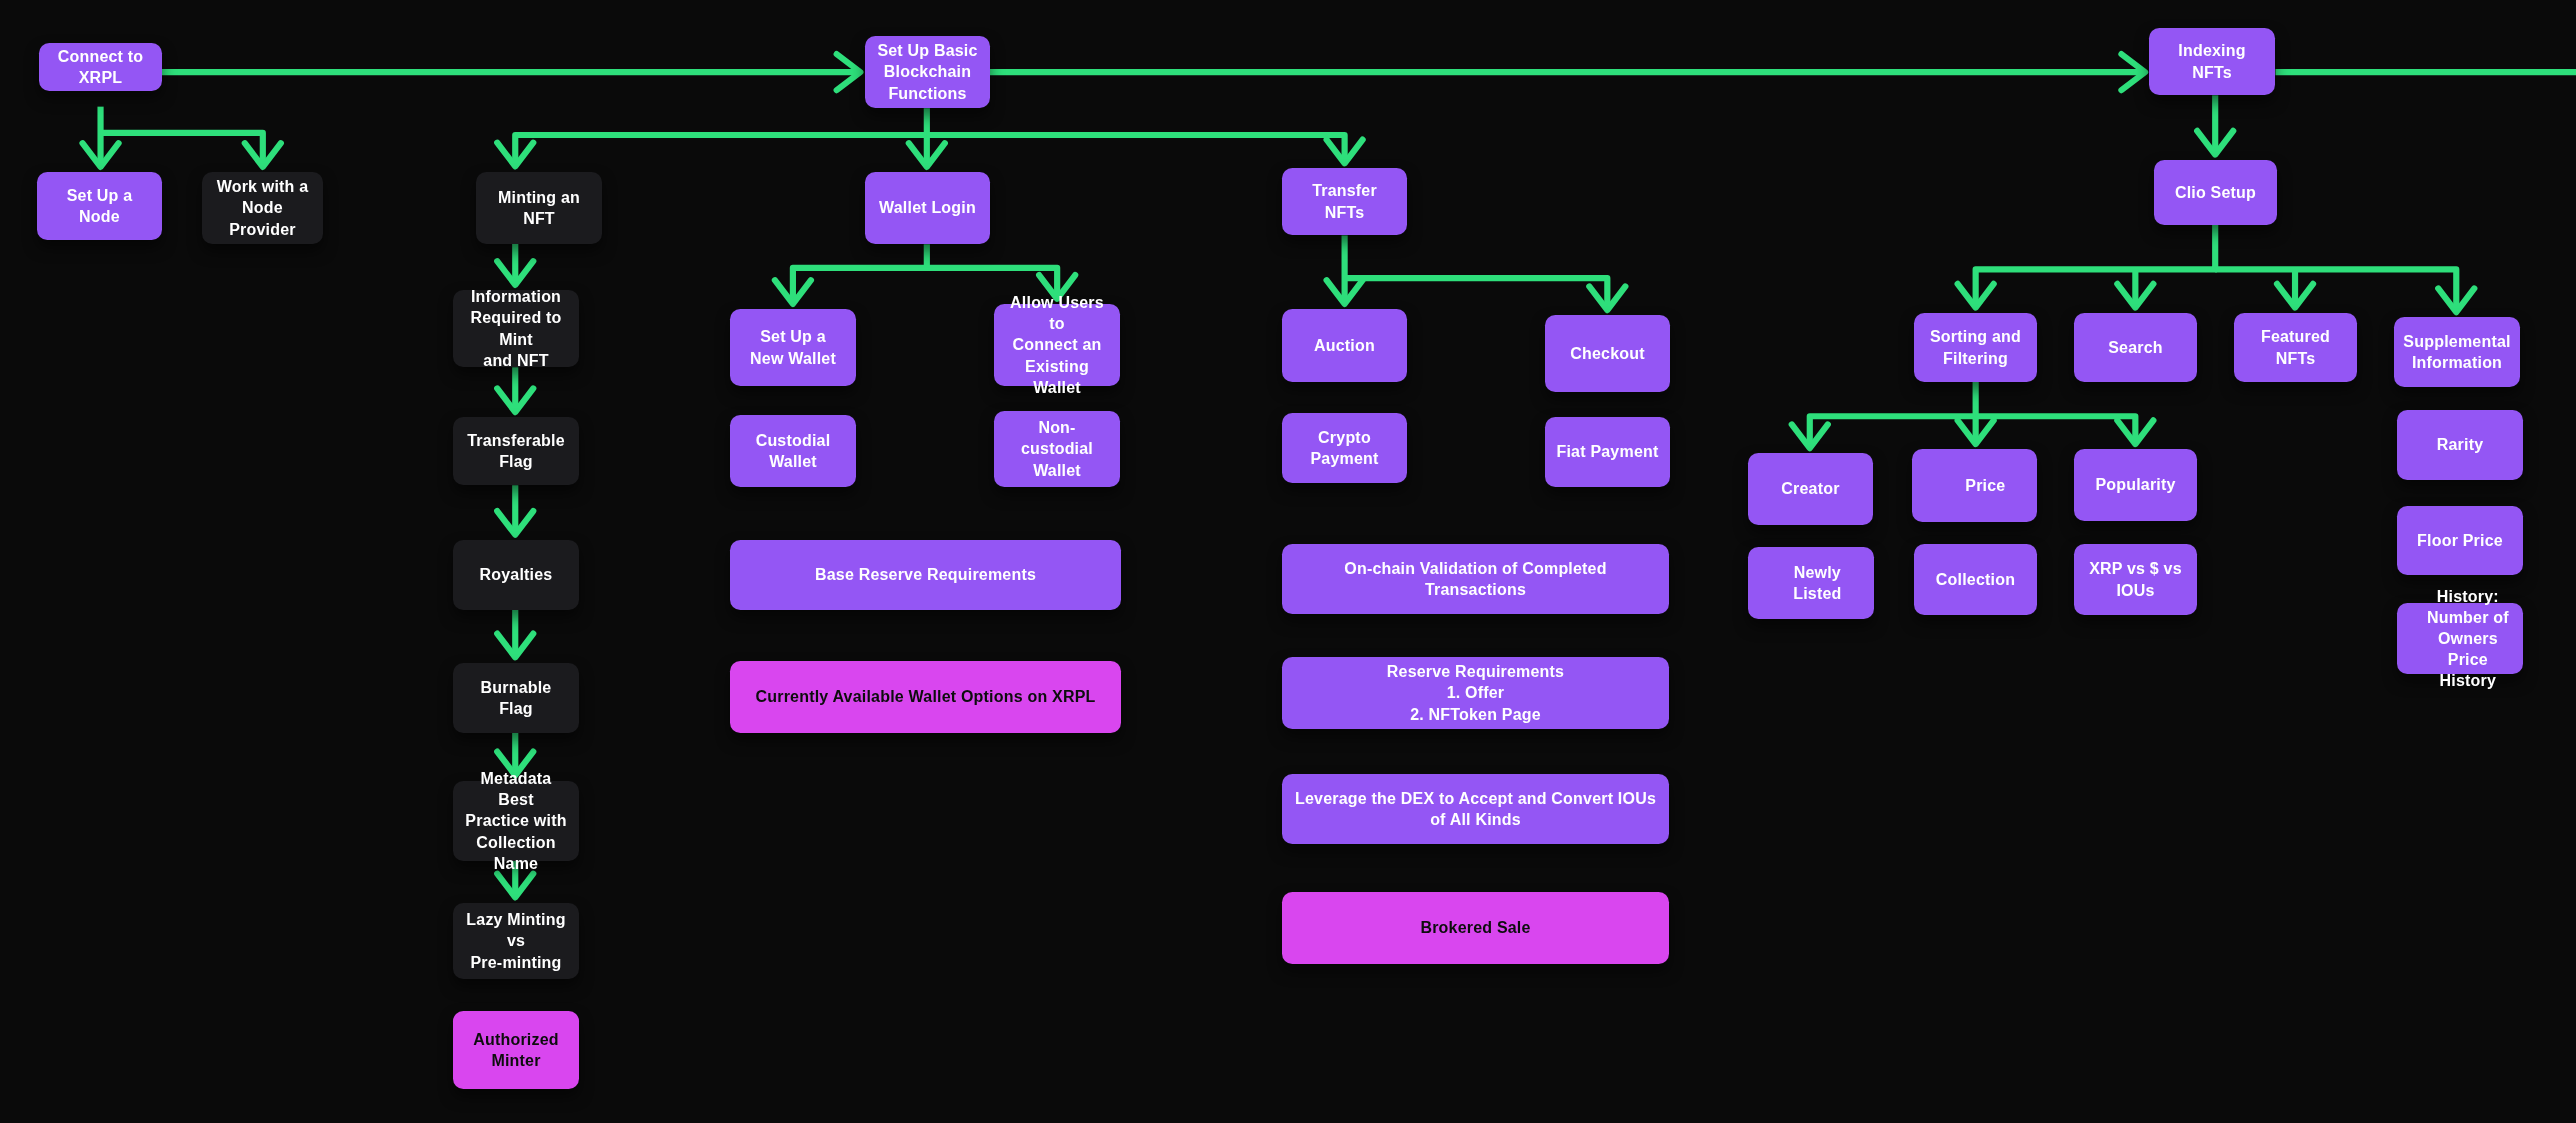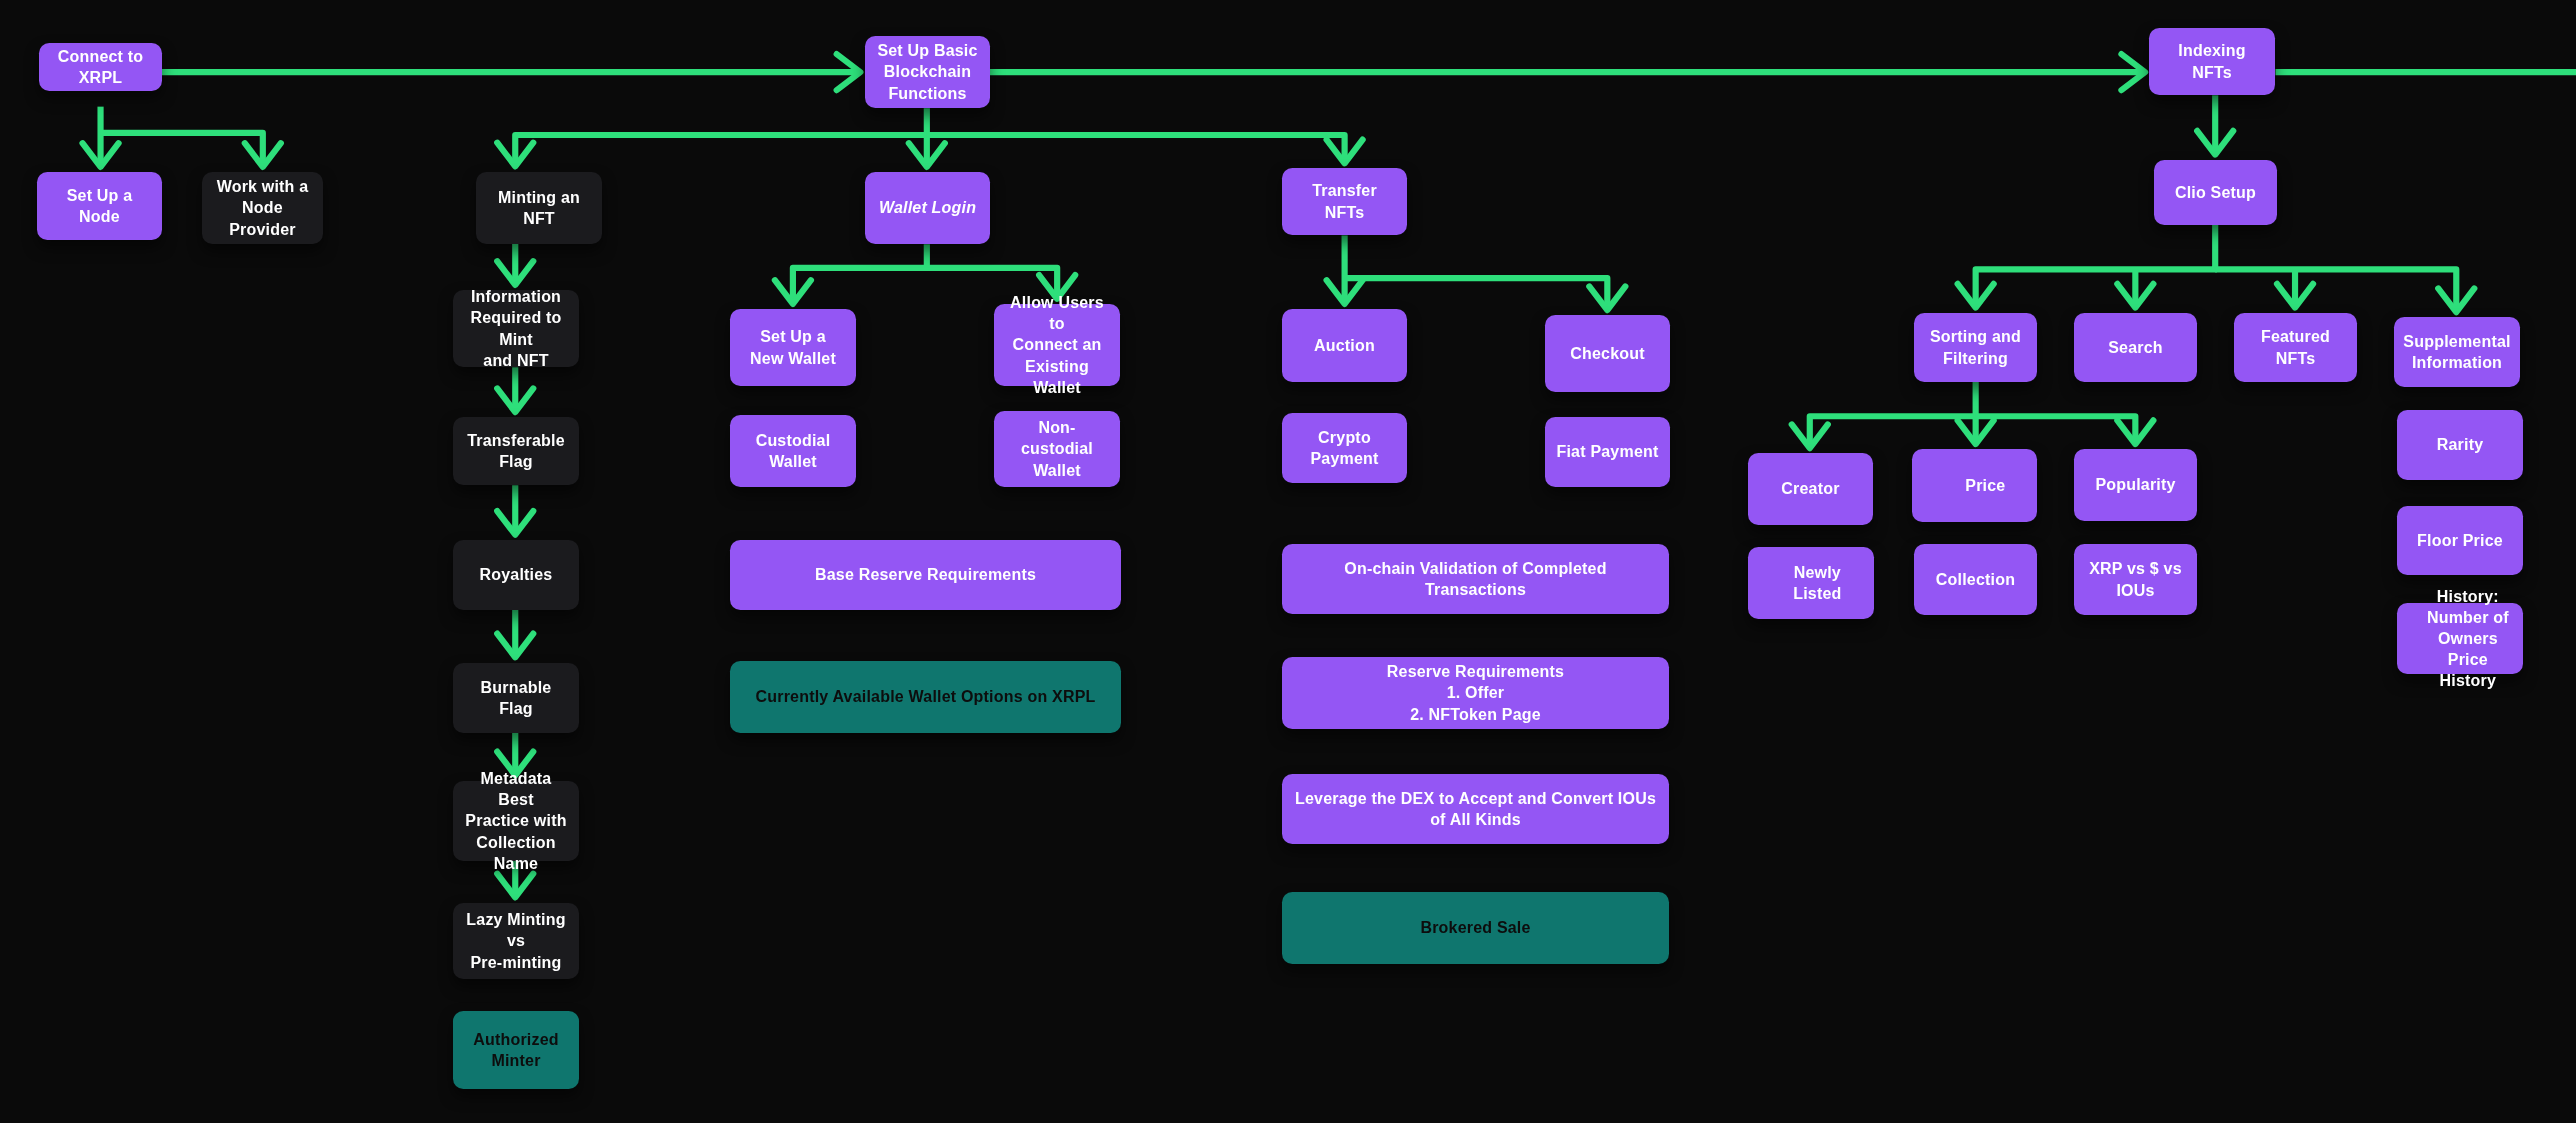--- a/index.html
+++ b/index.html
@@ -39,21 +39,21 @@
     font-size: 16px;
     font-weight: 700;
     line-height: 1.32;
     letter-spacing: 0.2px;
     white-space: pre-line;
   }
   .node.purple { background: #9456F4; }
   .node.purple .label { color: #ffffff; }
   .node.dark { background: #1b1b1e; }
   .node.dark .label { color: #ffffff; }
-  .node.white { background: #0f766e; }
+  .node.white { background: #d946ef; }
   .node.white .label { color: #0d0d0d; }
 </style>
 </head>
 <body>
 
 <div id="canvas" style="background: rgb(10, 10, 10);">
   <svg id="edge-layer" xmlns="http://www.w3.org/2000/svg" viewBox="0 0 5404 2180">
       <path d="M314 140 L1670 140" fill="none" stroke="#2EDF7B" stroke-width="12" stroke-linejoin="round"></path>
       <path d="M 1624 175 L 1670 140 L 1624 105" fill="none" stroke="#2EDF7B" stroke-width="12" stroke-linecap="round" stroke-linejoin="round"></path>
       <path d="M1920 140 L4164 140" fill="none" stroke="#2EDF7B" stroke-width="12" stroke-linejoin="round"></path>
@@ -148,21 +148,21 @@
 Practice with
 Collection Name</span>
     </div>
     <div class="node dark" style="left: 453px; top: 903px; width: 126px; height: 76px;">
       <span class="label">Lazy Minting vs
 Pre-minting</span>
     </div>
     <div class="node white" style="left: 453px; top: 1011px; width: 126px; height: 78px;">
       <span class="label">Authorized Minter</span>
     </div>
-    <div class="node purple" style="left: 865px; top: 172px; width: 125px; height: 72px; font-style: italic;">
+    <div class="node purple" style="left: 865px; top: 172px; width: 125px; height: 72px;">
       <span class="label">Wallet Login</span>
     </div>
     <div class="node purple" style="left: 730px; top: 309px; width: 126px; height: 77px;">
       <span class="label">Set Up a
 New Wallet</span>
     </div>
     <div class="node purple" style="left: 994px; top: 304px; width: 126px; height: 82px;">
       <span class="label">Allow Users to
 Connect an
 Existing Wallet</span>

